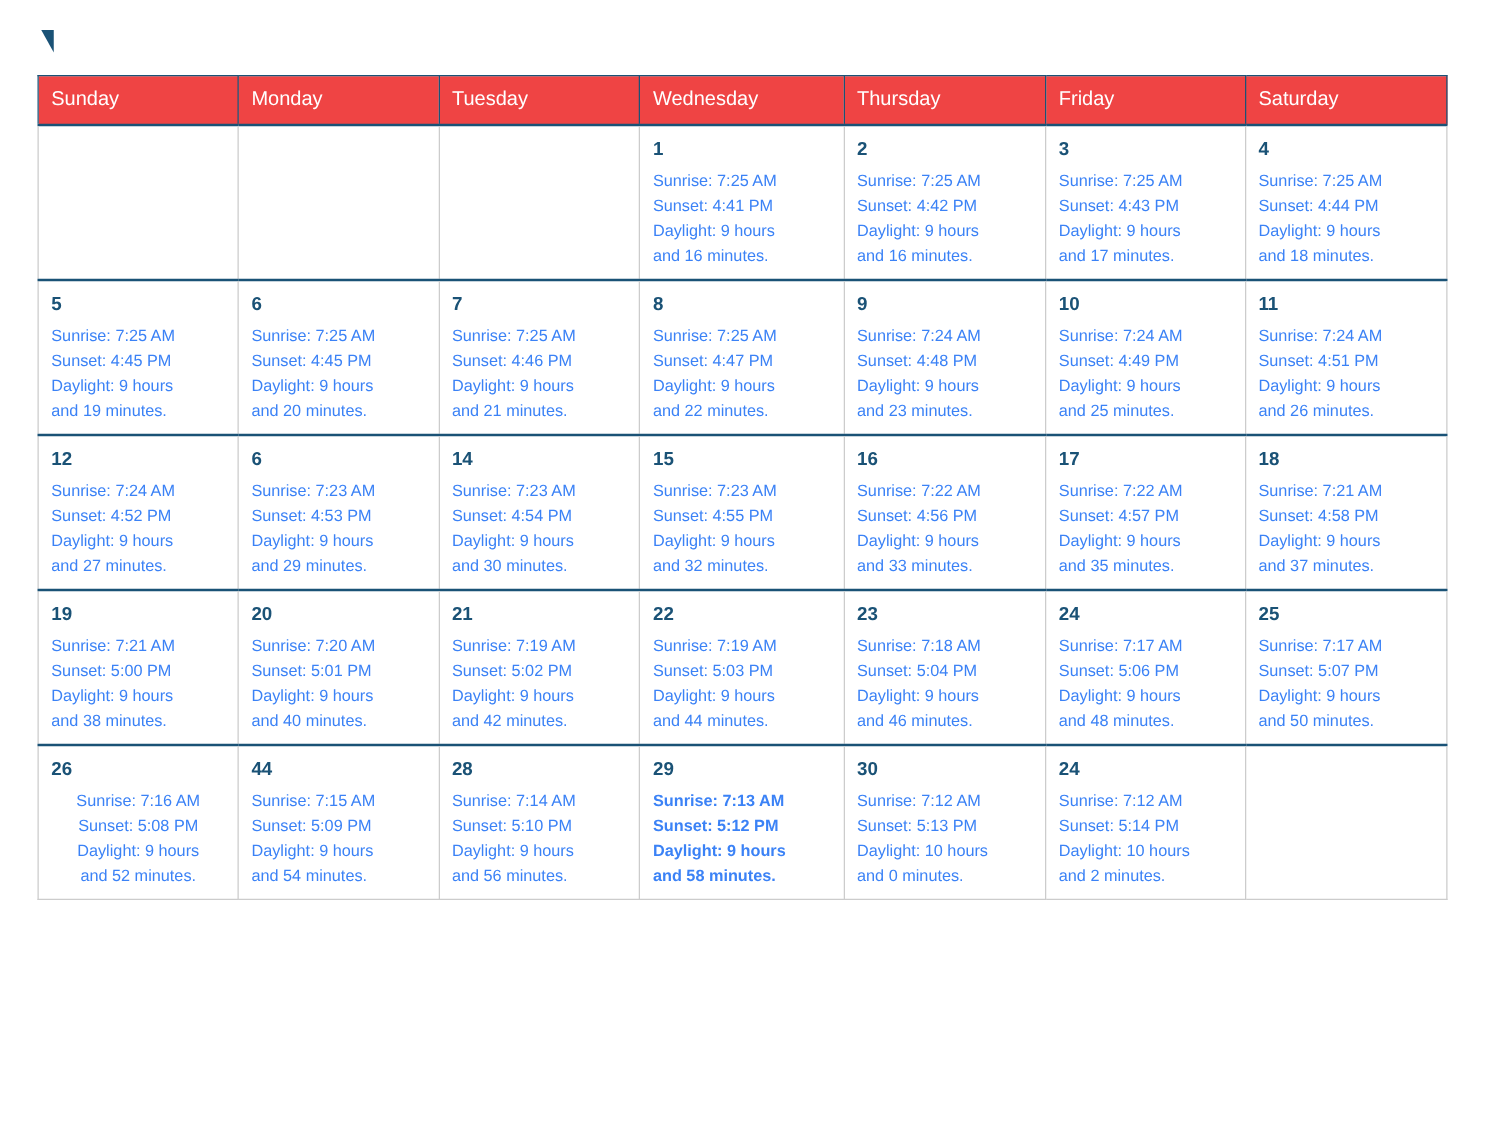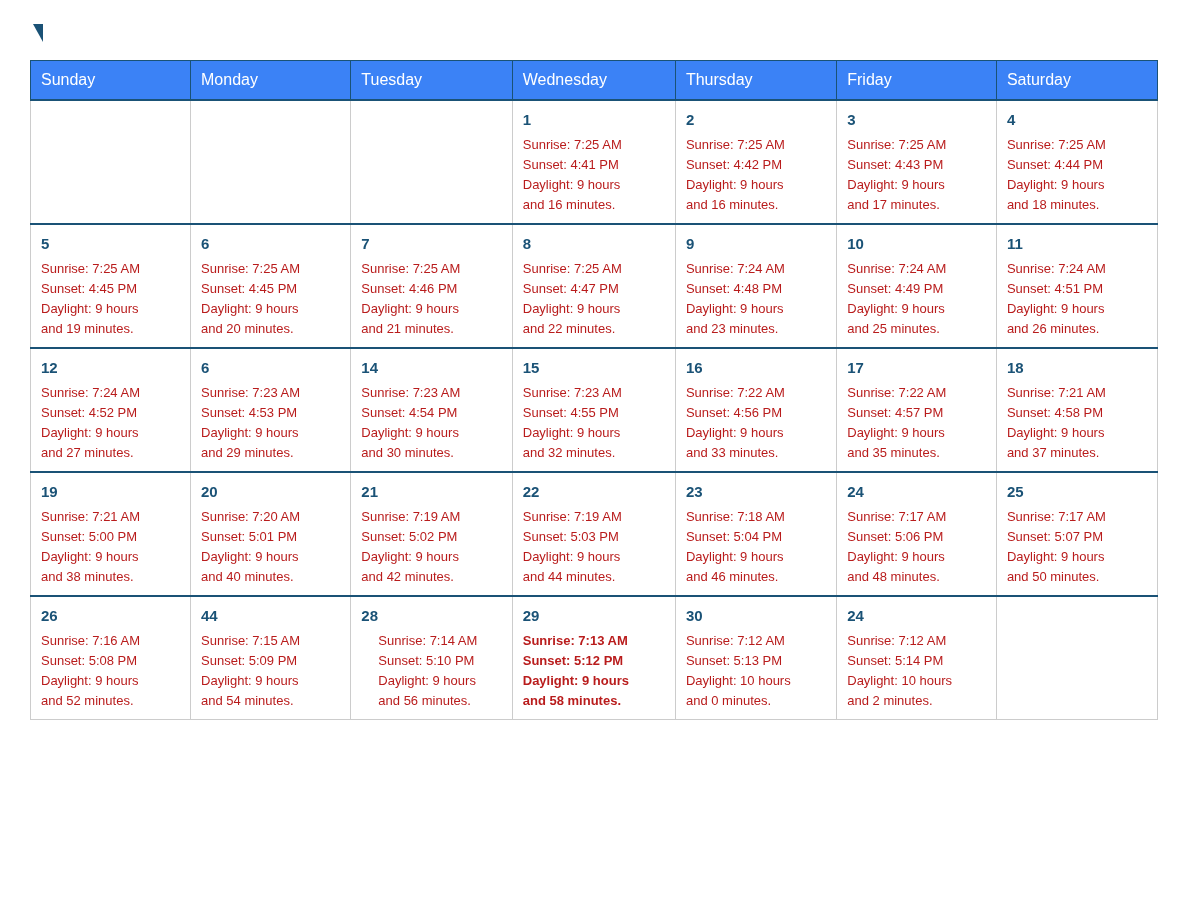--- a/index.html
+++ b/index.html
@@ -60,21 +60,21 @@
       font-size: 20px;
       color: #555;
       margin-top: 4px;
     }
     .calendar {
       width: 100%;
       border-collapse: collapse;
       border: 1.5px solid #aaa;
     }
     .calendar th {
-      background-color: #3b82f6;
+      background-color: #ef4444;
       color: #fff;
       font-size: 16px;
       font-weight: normal;
       padding: 10px 10px;
       text-align: left;
       border: 1px solid #1a5276;
     }
     .calendar td {
       vertical-align: top;
       padding: 8px 10px;
@@ -86,21 +86,21 @@
     }
     .day-number {
       font-size: 15px;
       font-weight: bold;
       color: #1a5276;
       display: block;
       margin-bottom: 3px;
     }
     .day-info {
       font-size: 13px;
-      color: #b91c1c;
+      color: #3b82f6;
       line-height: 1.55;
     }
     .empty-cell {
       background: #fff;
     }
     tr.week-row td {
       border-top: 2px solid #1a5276;
     }
   </style>
 </head>
@@ -315,35 +315,35 @@
           <span class="day-number">25</span>
           <div class="day-info" style="white-space: pre-line;">Sunrise: 7:17 AM
 Sunset: 5:07 PM
 Daylight: 9 hours
 and 50 minutes.</div>
         </td>
       </tr>
       <tr class="week-row">
         <td>
           <span class="day-number">26</span>
-          <div class="day-info" style="white-space: pre-line;">Sunrise: 7:16 AM
+          <div class="day-info" style="white-space: pre-line; text-align: center;">Sunrise: 7:16 AM
 Sunset: 5:08 PM
 Daylight: 9 hours
 and 52 minutes.</div>
         </td>
         <td>
           <span class="day-number">44</span>
           <div class="day-info" style="white-space: pre-line;">Sunrise: 7:15 AM
 Sunset: 5:09 PM
 Daylight: 9 hours
 and 54 minutes.</div>
         </td>
         <td>
           <span class="day-number">28</span>
-          <div class="day-info" style="white-space: pre-line; margin-left: 17px;">Sunrise: 7:14 AM
+          <div class="day-info" style="white-space: pre-line;">Sunrise: 7:14 AM
 Sunset: 5:10 PM
 Daylight: 9 hours
 and 56 minutes.</div>
         </td>
         <td>
           <span class="day-number">29</span>
           <div class="day-info" style="white-space: pre-line; font-weight: bold;">Sunrise: 7:13 AM
 Sunset: 5:12 PM
 Daylight: 9 hours
 and 58 minutes.</div>

